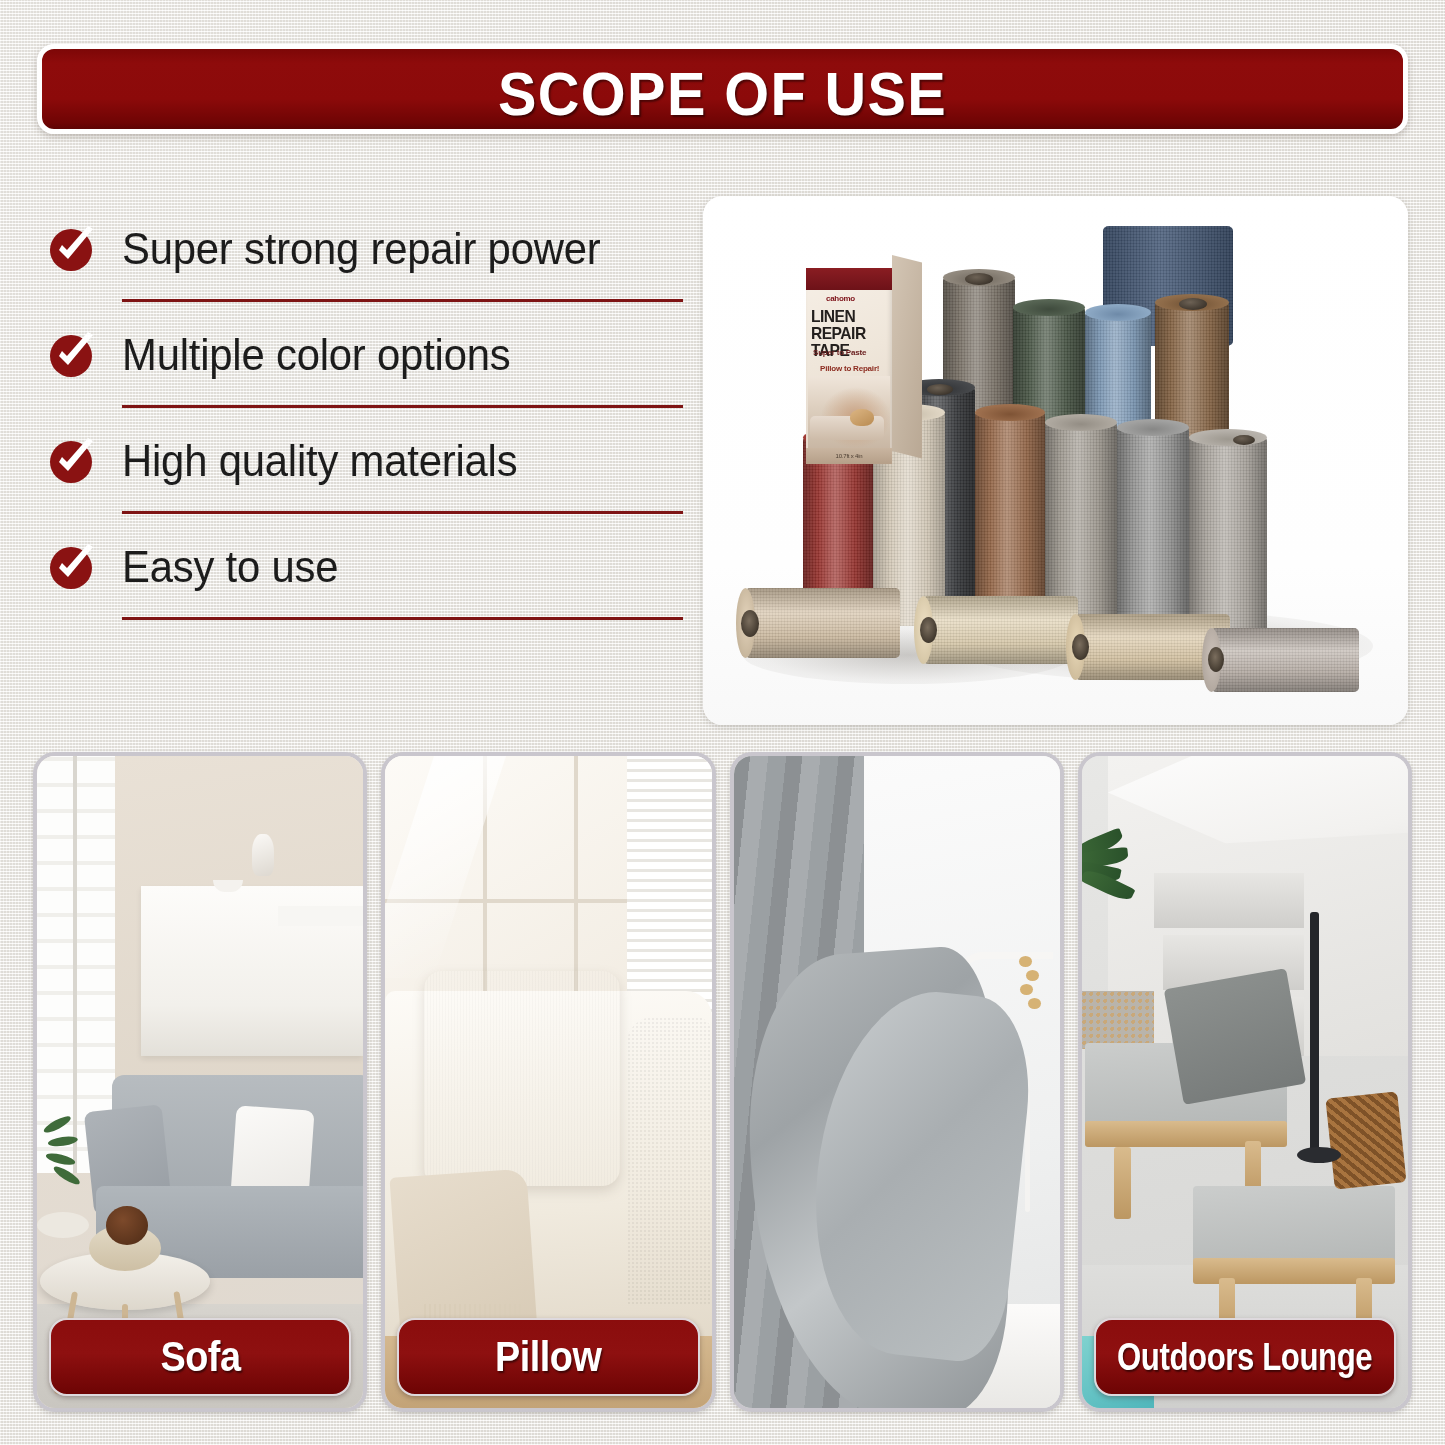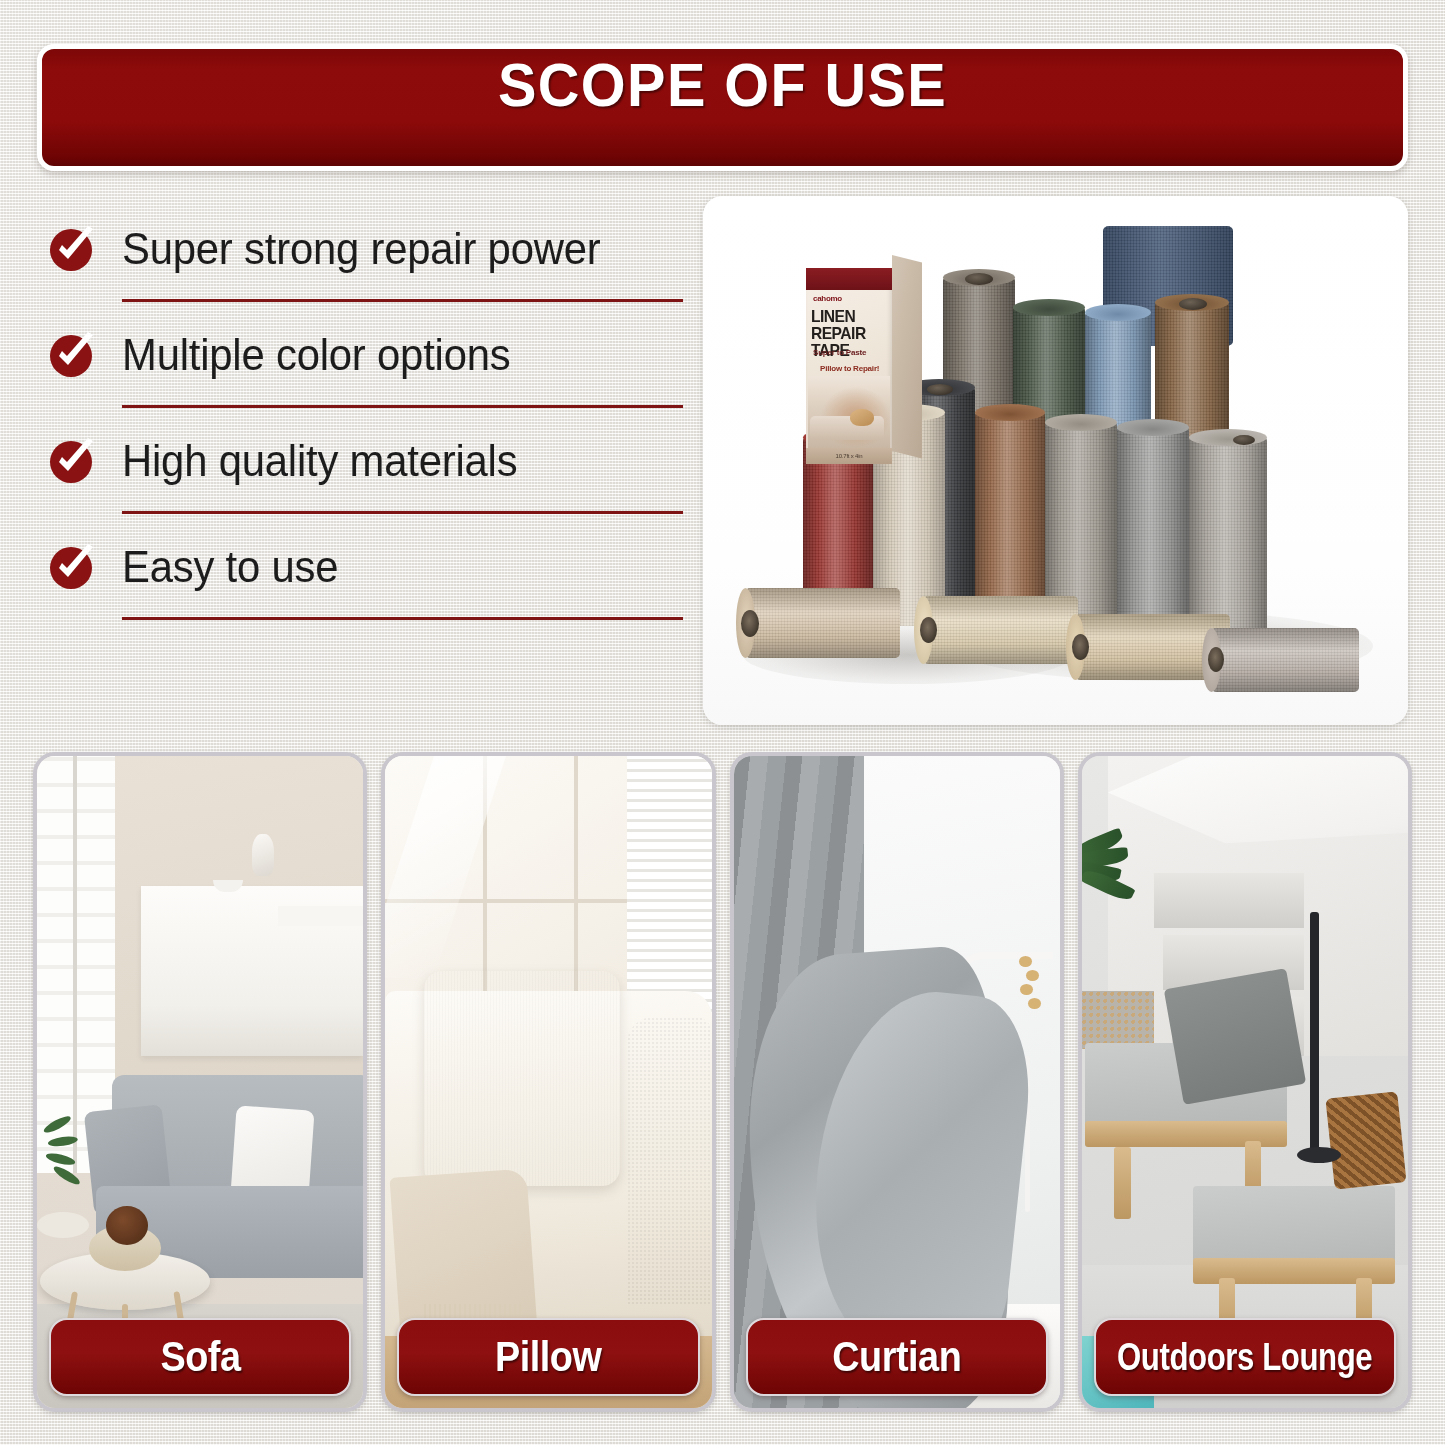--- a/index.html
+++ b/index.html
@@ -25,28 +25,28 @@
       repeating-linear-gradient(90deg, rgba(255,255,255,0.75) 0px, rgba(255,255,255,0.75) 1px, rgba(205,202,196,0.30) 1px, rgba(205,202,196,0.30) 3px),
       linear-gradient(120deg, #f7f5f1 0%, #efece7 55%, #f4f2ee 100%);
   }
 
   
   .banner {
     position: absolute;
     left: 37px;
     top: 44px;
     width: 1371px;
-    height: 127px;
+    height: 90px;
     border-radius: 17px;
     background: linear-gradient(180deg, #7d0707 0%, #8e0b0b 18%, #8c0a0a 62%, #6f0404 92%, #5e0303 100%);
     border: 5px solid #ffffff;
     box-sizing: border-box;
     box-shadow: 0 3px 7px rgba(120,110,100,0.35);
     display: flex;
-    align-items: flex-start;
+    align-items: flex-end;
     justify-content: center;
   }
   .banner-title {
     color: #ffffff;
     font-size: 62px;
     font-weight: bold;
     letter-spacing: 1.5px;
     transform: scaleX(0.93);
     text-shadow: 2px 2px 2px rgba(0,0,0,0.45);
     white-space: nowrap;
@@ -178,21 +178,21 @@
     overflow: hidden;
   }
   .box-top-band {
     position: absolute;
     left: 0; top: 0;
     width: 100%; height: 22px;
     background: linear-gradient(180deg, #8a1d22 0%, #6d1218 100%);
   }
   .box-logo {
     position: absolute;
-    left: 7px; top: 26px;
+    left: 20px; top: 26px;
     font-size: 8px; font-weight: bold; color: #7d1118;
     letter-spacing: -0.3px;
   }
   .box-title {
     position: absolute;
     left: 5px; top: 40px;
     width: 78px;
     color: #231f1d;
     font-weight: bold;
     font-size: 17px;
@@ -646,23 +646,20 @@
         <div class="spindle" style="right:9%;  top:46%; height:24%;"></div>
         <div class="flower">
           <span class="petal" style="left:2px;  top:4px;"></span>
           <span class="petal" style="left:9px;  top:18px;"></span>
           <span class="petal" style="left:3px;  top:32px;"></span>
           <span class="petal" style="left:11px; top:46px;"></span>
         </div>
         <div class="drape"></div>
         <div class="fold"></div>
         <div class="fold2"></div>
-      </div>
-      <div class="card-label">
-        <span>Curtian</span>
       </div>
     </div>
 
     <div class="card">
       <div class="scene s4">
         <div class="wall"></div>
         <div class="steps">
           <span class="step" style="top:0;   height:30%;"></span>
           <span class="step" style="top:34%; height:30%; left:6%; width:94%;"></span>
           <span class="step" style="top:68%; height:32%; left:12%; width:88%;"></span>

